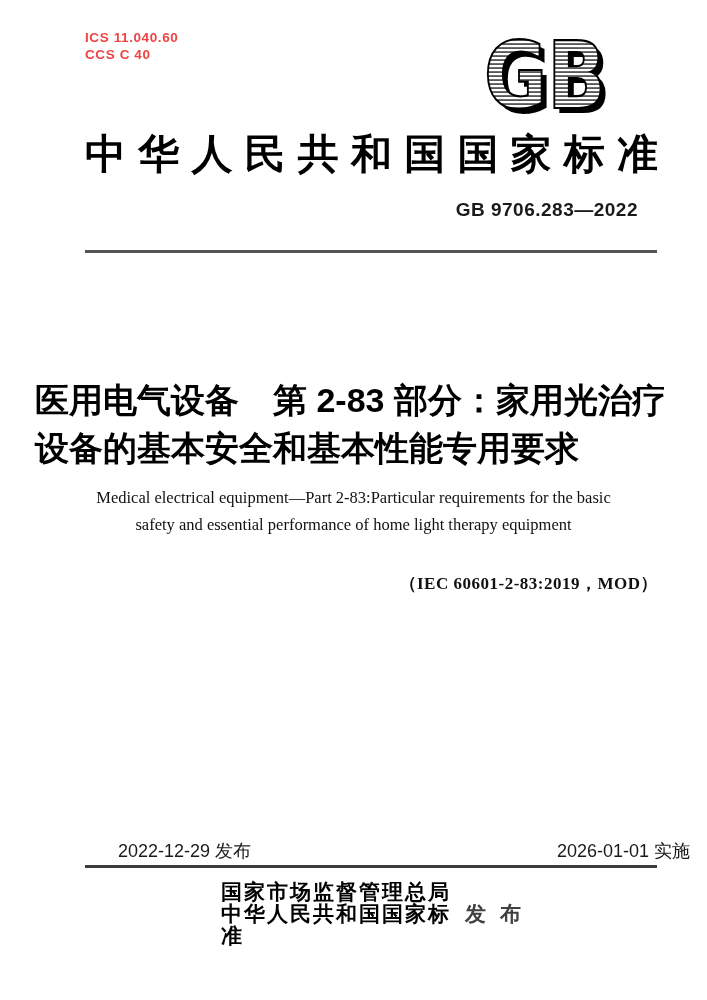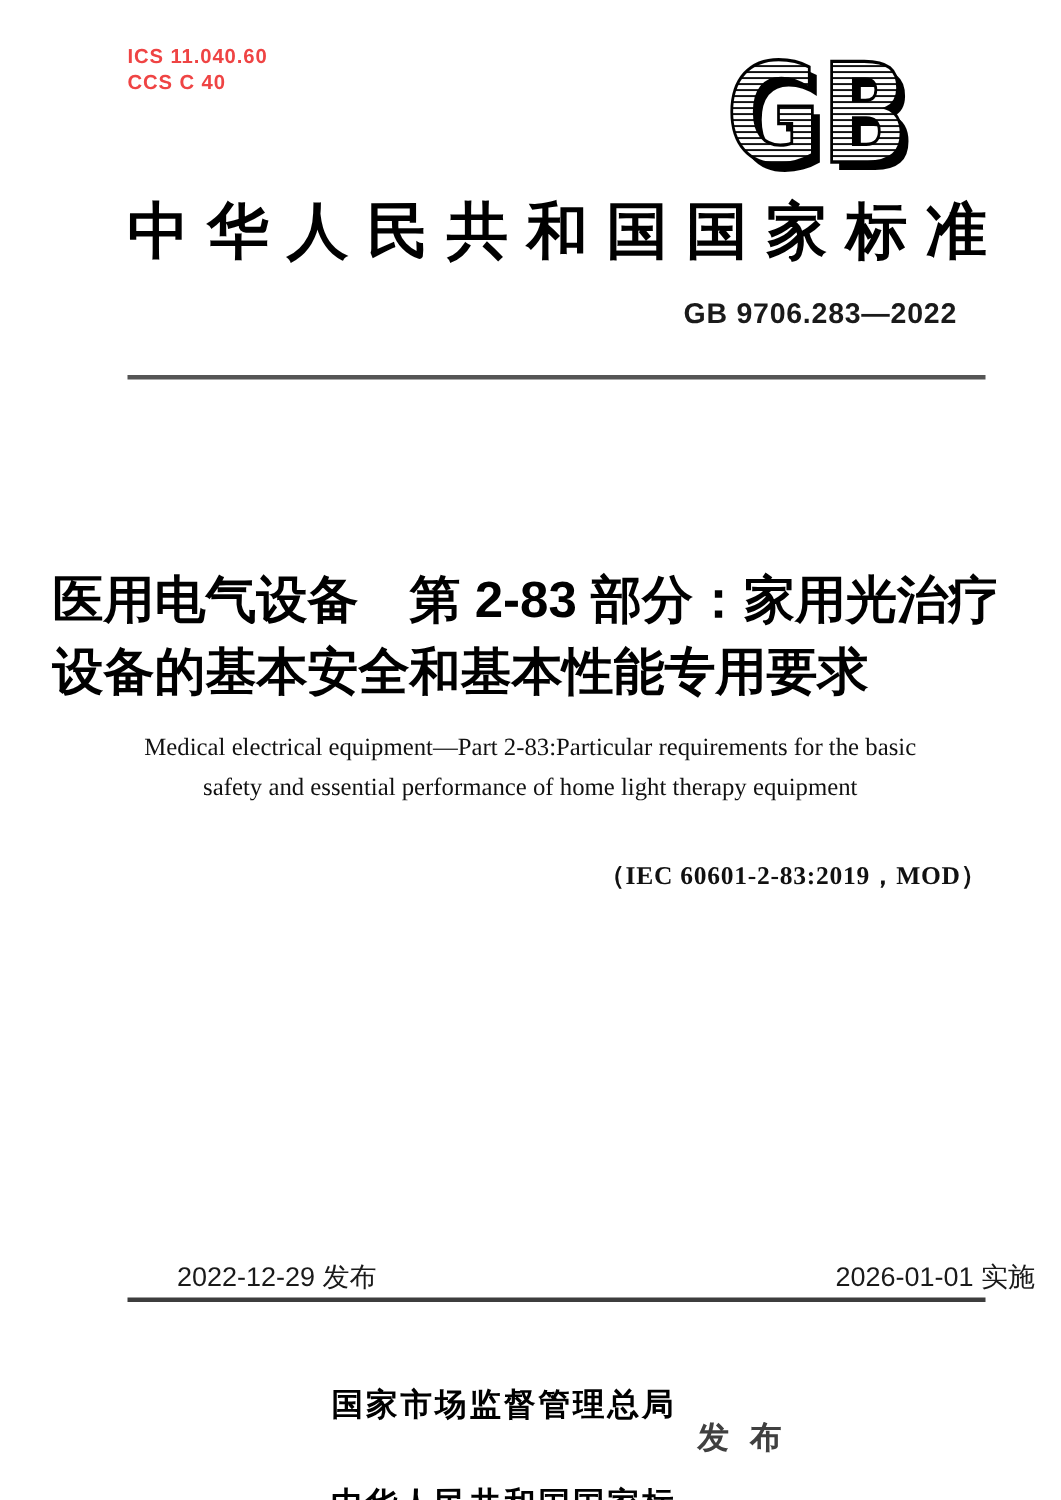--- a/index.html
+++ b/index.html
@@ -57,21 +57,21 @@
   }
 
   .publisher{
     position:absolute;left:85px;top:881px;width:572px;
     display:flex;justify-content:center;align-items:center;gap:16px;
   }
   .pub-lines{width:228px;}
   .pub-line{
     font-family:"Liberation Serif","DejaVu Serif",serif;
     font-size:21px;font-weight:bold;line-height:22px;color:#000;
-    text-align:justify;text-align-last:justify;text-justify:inter-character;margin-top:44px;
+    text-align:justify;text-align-last:justify;text-justify:inter-character;
   }
   .pub-action{
     font-family:"Liberation Serif","DejaVu Serif",serif;
     font-size:21px;font-weight:bold;color:#404040;width:56px;
     text-align:justify;text-align-last:justify;text-justify:inter-character;
   }
 </style>
 </head>
 <body>
 

